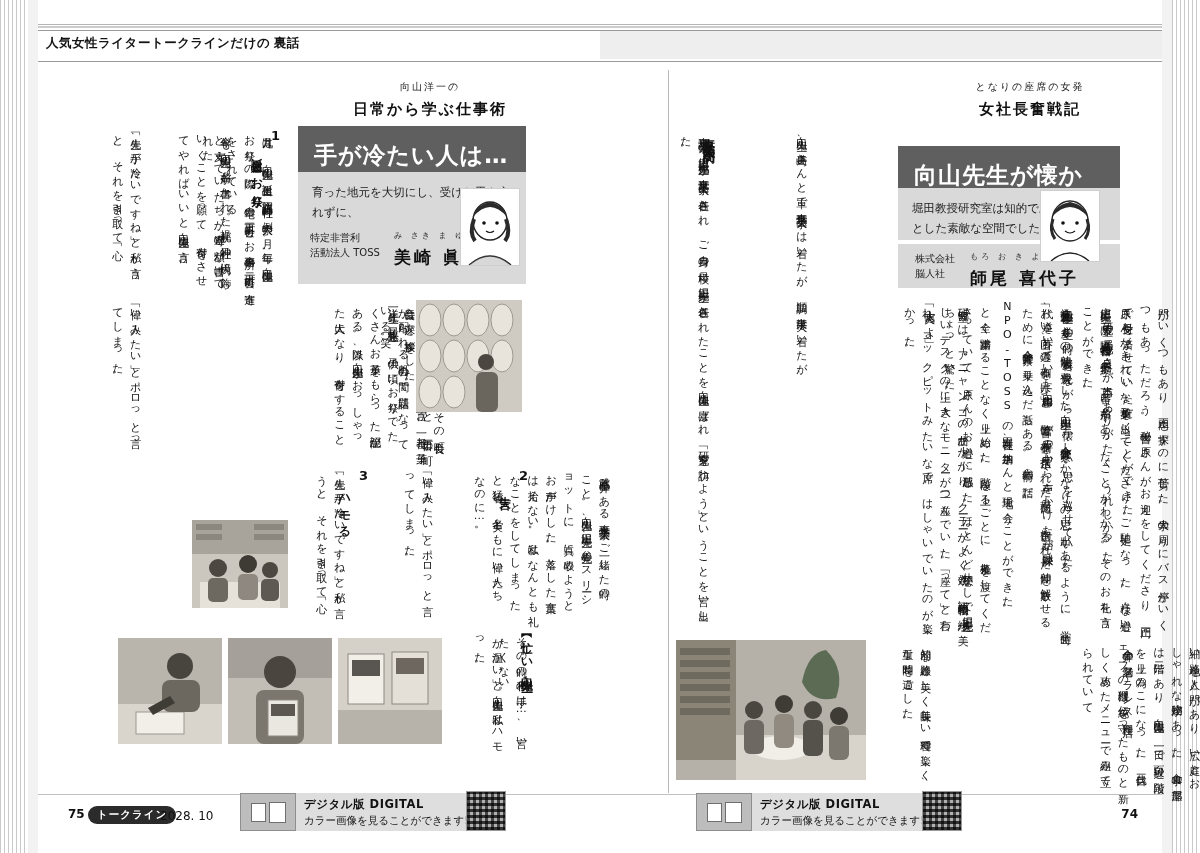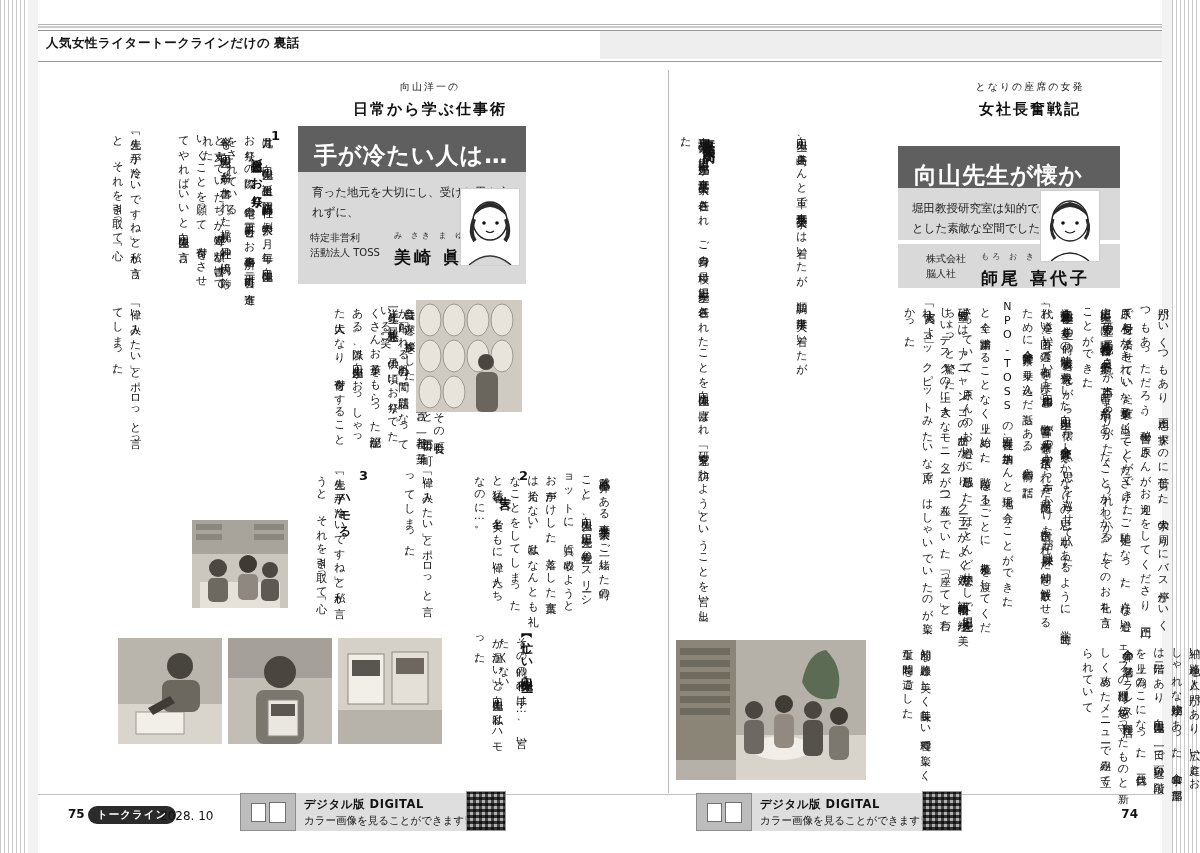--- a/index.html
+++ b/index.html
@@ -167,21 +167,21 @@
 
   <div class="titlebox" style="left:898px;top:114px;width:222px;height:62px;margin-top:32px;">
     <div class="t-main" style="white-space:pre-line">向山先生が懐かしの
 東京学芸大学を訪問</div>
   </div>
   <div class="subbox" style="left:898px;top:188px;width:222px;height:52px;">
     <span style="white-space:pre-line">堀田教授研究室は知的で上品、広々
 とした素敵な空間でした。</span>
   </div>
 
-  <div class="bylinebox" style="left:898px;top:244px;width:222px;height:44px;background:#d9d9d9;padding:7px 28px;">
+  <div class="bylinebox" style="left:898px;top:244px;width:222px;height:44px;background:#d9d9d9;padding:7px 17px;">
     <div class="org" style="white-space:pre-line;display:inline-block;vertical-align:top;margin-right:10px;">株式会社
 脳人社</div>
     <div style="display:inline-block;vertical-align:top;">
       <div class="ruby">もろ お  き よ こ</div>
       <div class="nm">師尾 喜代子</div>
     </div>
   </div>
 
   <div class="avatar" style="left:1040px;top:190px;width:58px;height:70px;">
     <svg width="58" height="70" viewBox="0 0 58 70">

